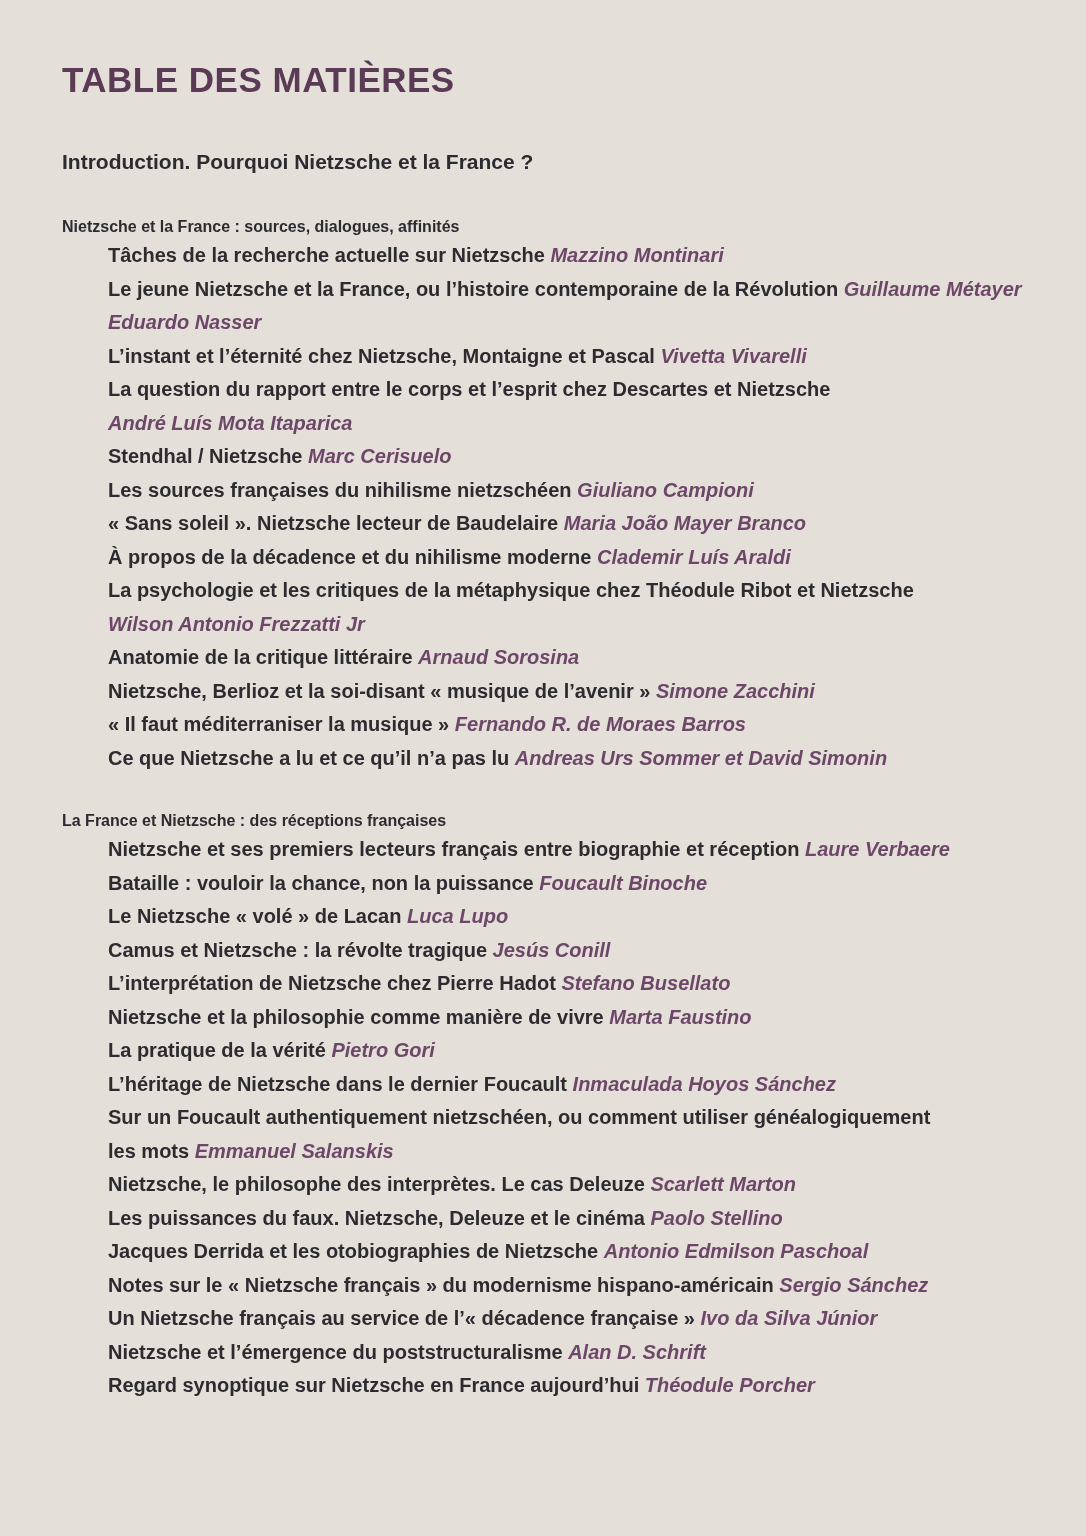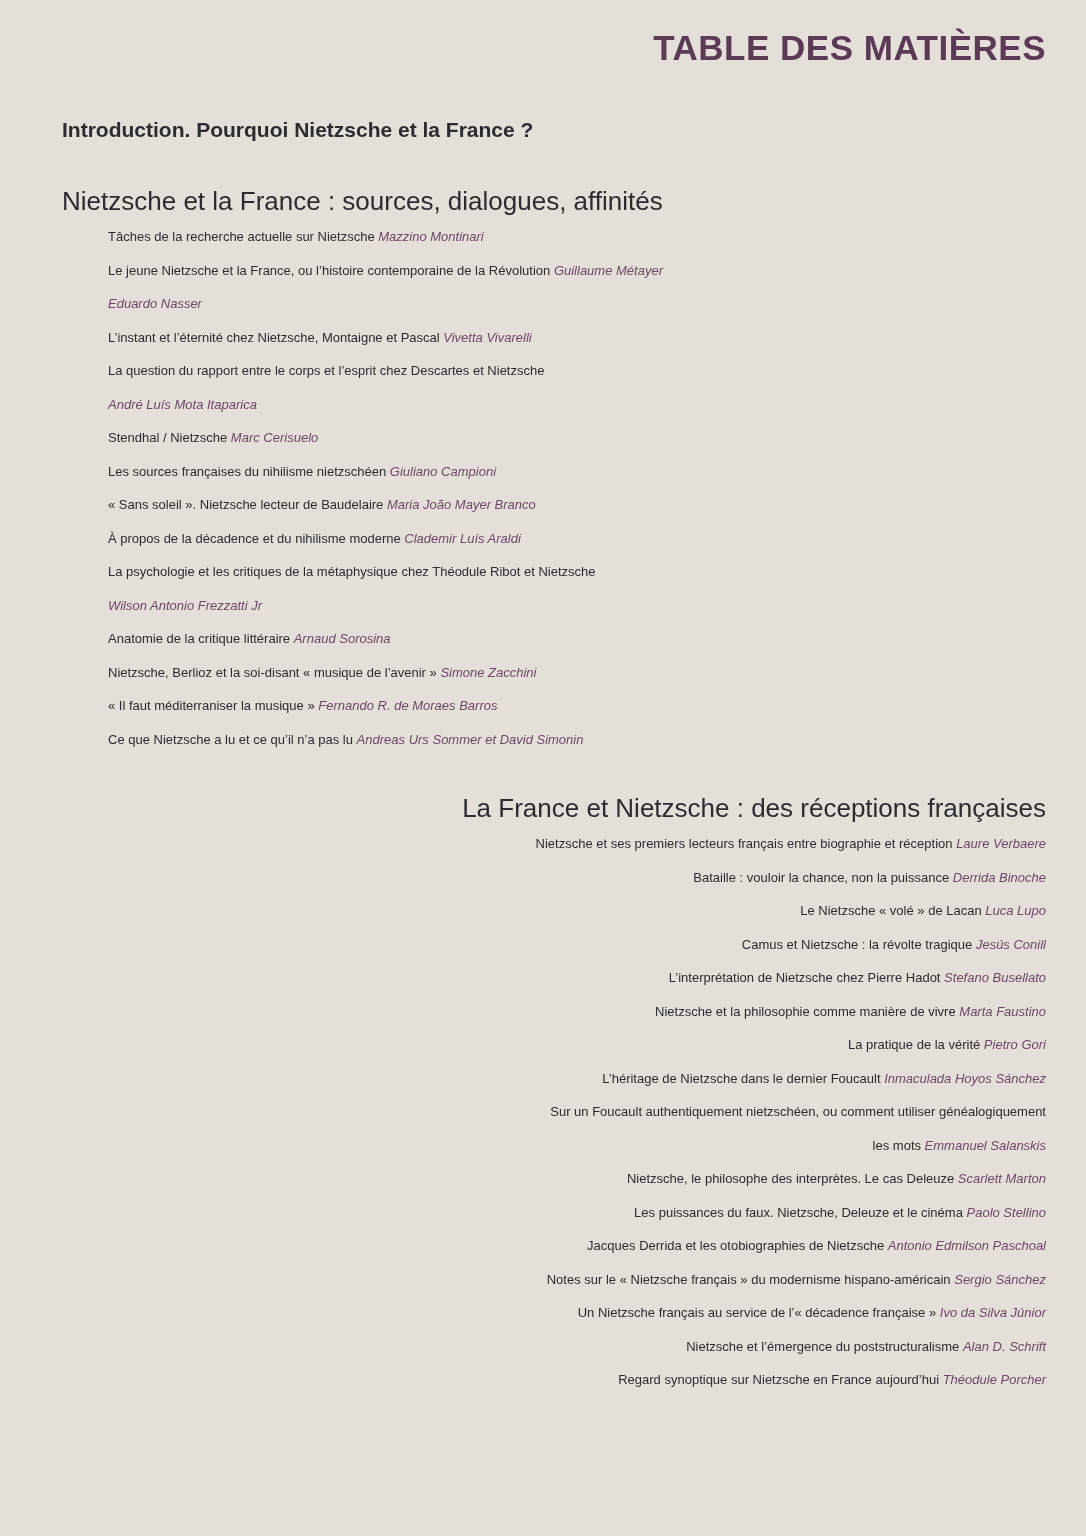--- a/index.html
+++ b/index.html
@@ -16,50 +16,50 @@
   }
   .page {
     position: relative;
     width: 1086px;
     height: 1536px;
     background: var(--bg);
     overflow: hidden;
     padding: 0 40px 0 62px;
   }
   .title {
-    margin-top: 28px;
-    text-align: right;
+    margin-top: 60px;
+    text-align: left;
     font-size: 35px;
     font-weight: 600;
     color: var(--title);
     letter-spacing: 0.5px;
   }
   .intro {
     margin-top: 50px;
     font-size: 21px;
     font-weight: 700;
     color: var(--text);
   }
   .toc-section { margin-top: 44px; }
-  .toc-section + .toc-section { margin-top: 37px; text-align: right; }
+  .toc-section + .toc-section { margin-top: 37px; }
   .section-heading {
-    font-size: 26px;
-    font-weight: 400;
+    font-size: 16px;
+    font-weight: 700;
     color: var(--text);
   }
   .entries {
     margin-top: 3px;
     padding-left: 46px;
   }
   .line {
-    font-size: 13px;
+    font-size: 20px;
     line-height: 33.5px;
     color: var(--text);
     white-space: nowrap;
-    font-weight: 400;
+    font-weight: 700;
   }
   .seg-n { font-style: normal; }
   .seg-i { font-style: italic; }
   .seg-a { font-style: italic; color: var(--author); }
 </style>
 </head>
 <body>
 
 <div class="page">
   <h1 class="title">TABLE DES MATIÈRES</h1>
@@ -83,21 +83,21 @@
           <p class="line"><span class="seg-n">Anatomie de la critique littéraire </span><span class="seg-a">Arnaud Sorosina</span></p>
           <p class="line"><span class="seg-n">Nietzsche, Berlioz et la soi-disant « musique de l’avenir » </span><span class="seg-a">Simone Zacchini</span></p>
           <p class="line"><span class="seg-n">« Il faut méditerraniser la musique » </span><span class="seg-a">Fernando R. de Moraes Barros</span></p>
           <p class="line"><span class="seg-n">Ce que Nietzsche a lu et ce qu’il n’a pas lu </span><span class="seg-a">Andreas Urs Sommer et David Simonin</span></p>
         </div>
       </section>
       <section class="toc-section">
         <h2 class="section-heading">La France et Nietzsche : des réceptions françaises</h2>
         <div class="entries">
           <p class="line"><span class="seg-n">Nietzsche et ses premiers lecteurs français entre biographie et réception </span><span class="seg-a">Laure Verbaere</span></p>
-          <p class="line"><span class="seg-n">Bataille : vouloir la chance, non la puissance </span><span class="seg-a">Derrida Binoche</span></p>
+          <p class="line"><span class="seg-n">Bataille : vouloir la chance, non la puissance </span><span class="seg-a">Foucault Binoche</span></p>
           <p class="line"><span class="seg-n">Le Nietzsche « volé » de Lacan </span><span class="seg-a">Luca Lupo</span></p>
           <p class="line"><span class="seg-n">Camus et Nietzsche : la révolte tragique </span><span class="seg-a">Jesús Conill</span></p>
           <p class="line"><span class="seg-n">L’interprétation de Nietzsche chez Pierre Hadot </span><span class="seg-a">Stefano Busellato</span></p>
           <p class="line"><span class="seg-n">Nietzsche et la philosophie comme manière de vivre </span><span class="seg-a">Marta Faustino</span></p>
           <p class="line"><span class="seg-n">La pratique de la vérité </span><span class="seg-a">Pietro Gori</span></p>
           <p class="line"><span class="seg-n">L’héritage de Nietzsche dans le dernier Foucault </span><span class="seg-a">Inmaculada Hoyos Sánchez</span></p>
           <p class="line"><span class="seg-n">Sur un Foucault authentiquement nietzschéen, ou comment utiliser généalogiquement</span></p>
           <p class="line"><span class="seg-n">les mots </span><span class="seg-a">Emmanuel Salanskis</span></p>
           <p class="line"><span class="seg-n">Nietzsche, le philosophe des interprètes. Le cas Deleuze </span><span class="seg-a">Scarlett Marton</span></p>
           <p class="line"><span class="seg-n">Les puissances du faux. Nietzsche, Deleuze et le cinéma </span><span class="seg-a">Paolo Stellino</span></p>

